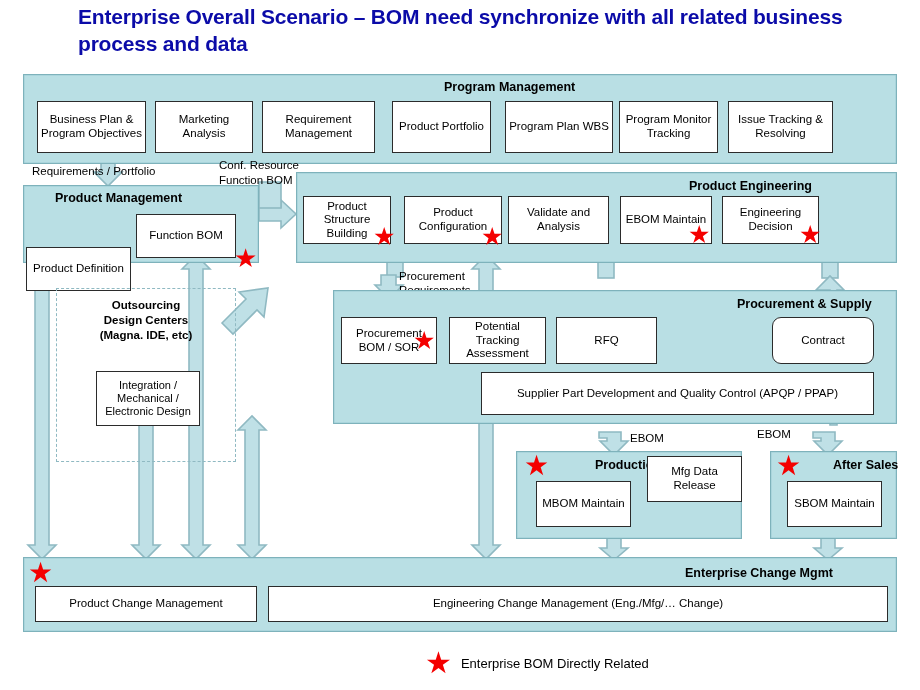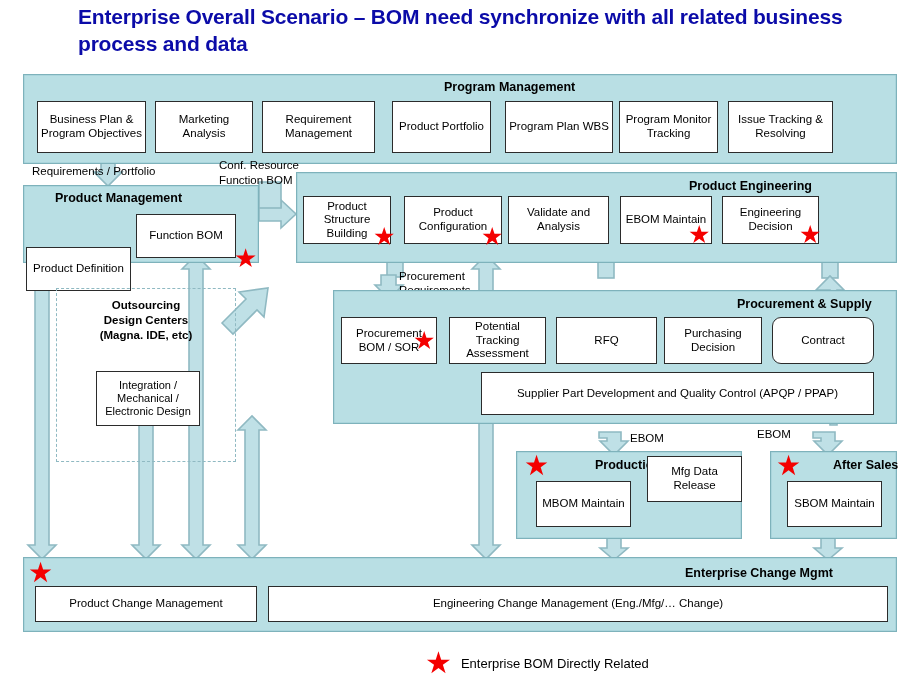--- a/index.html
+++ b/index.html
@@ -186,21 +186,20 @@
   <div class="box small" style="left:96px; top:371px; width:104px; height:55px;">Integration / Mechanical / Electronic Design</div>
 
   <div class="panel" style="left:333px; top:290px; width:564px; height:134px;"></div>
   <div class="panel-title" style="left:713px; top:297px;">Procurement &amp; Supply</div>
 
   <div class="box" style="left:341px; top:317px; width:96px; height:47px;">Procurement BOM / SOR</div>
   <div class="star" style="left:413px; top:328px; font-size:25px;">★</div>
 
   <div class="box" style="left:449px; top:317px; width:97px; height:47px;">Potential Tracking Assessment</div>
   <div class="box" style="left:556px; top:317px; width:101px; height:47px;">RFQ</div>
-  <div class="box" style="left:664px; top:317px; width:98px; height:47px;">Purchasing Decision</div>
   <div class="box" style="left:772px; top:317px; width:102px; height:47px;border-radius:9px;">Contract</div>
 
   <div class="box" style="left:481px; top:372px; width:393px; height:43px;">Supplier Part Development and Quality Control (APQP / PPAP)</div>
 
   <div class="free-label" style="left:630px; top:432px;">EBOM</div>
   <div class="free-label" style="left:757px; top:428px;">EBOM</div>
 
   <div class="panel" style="left:516px; top:451px; width:226px; height:88px;"></div>
   <div class="star" style="left:524px; top:452px; font-size:28px;">★</div>
   <div class="panel-title" style="left:571px; top:458px;">Production Preparation</div>

